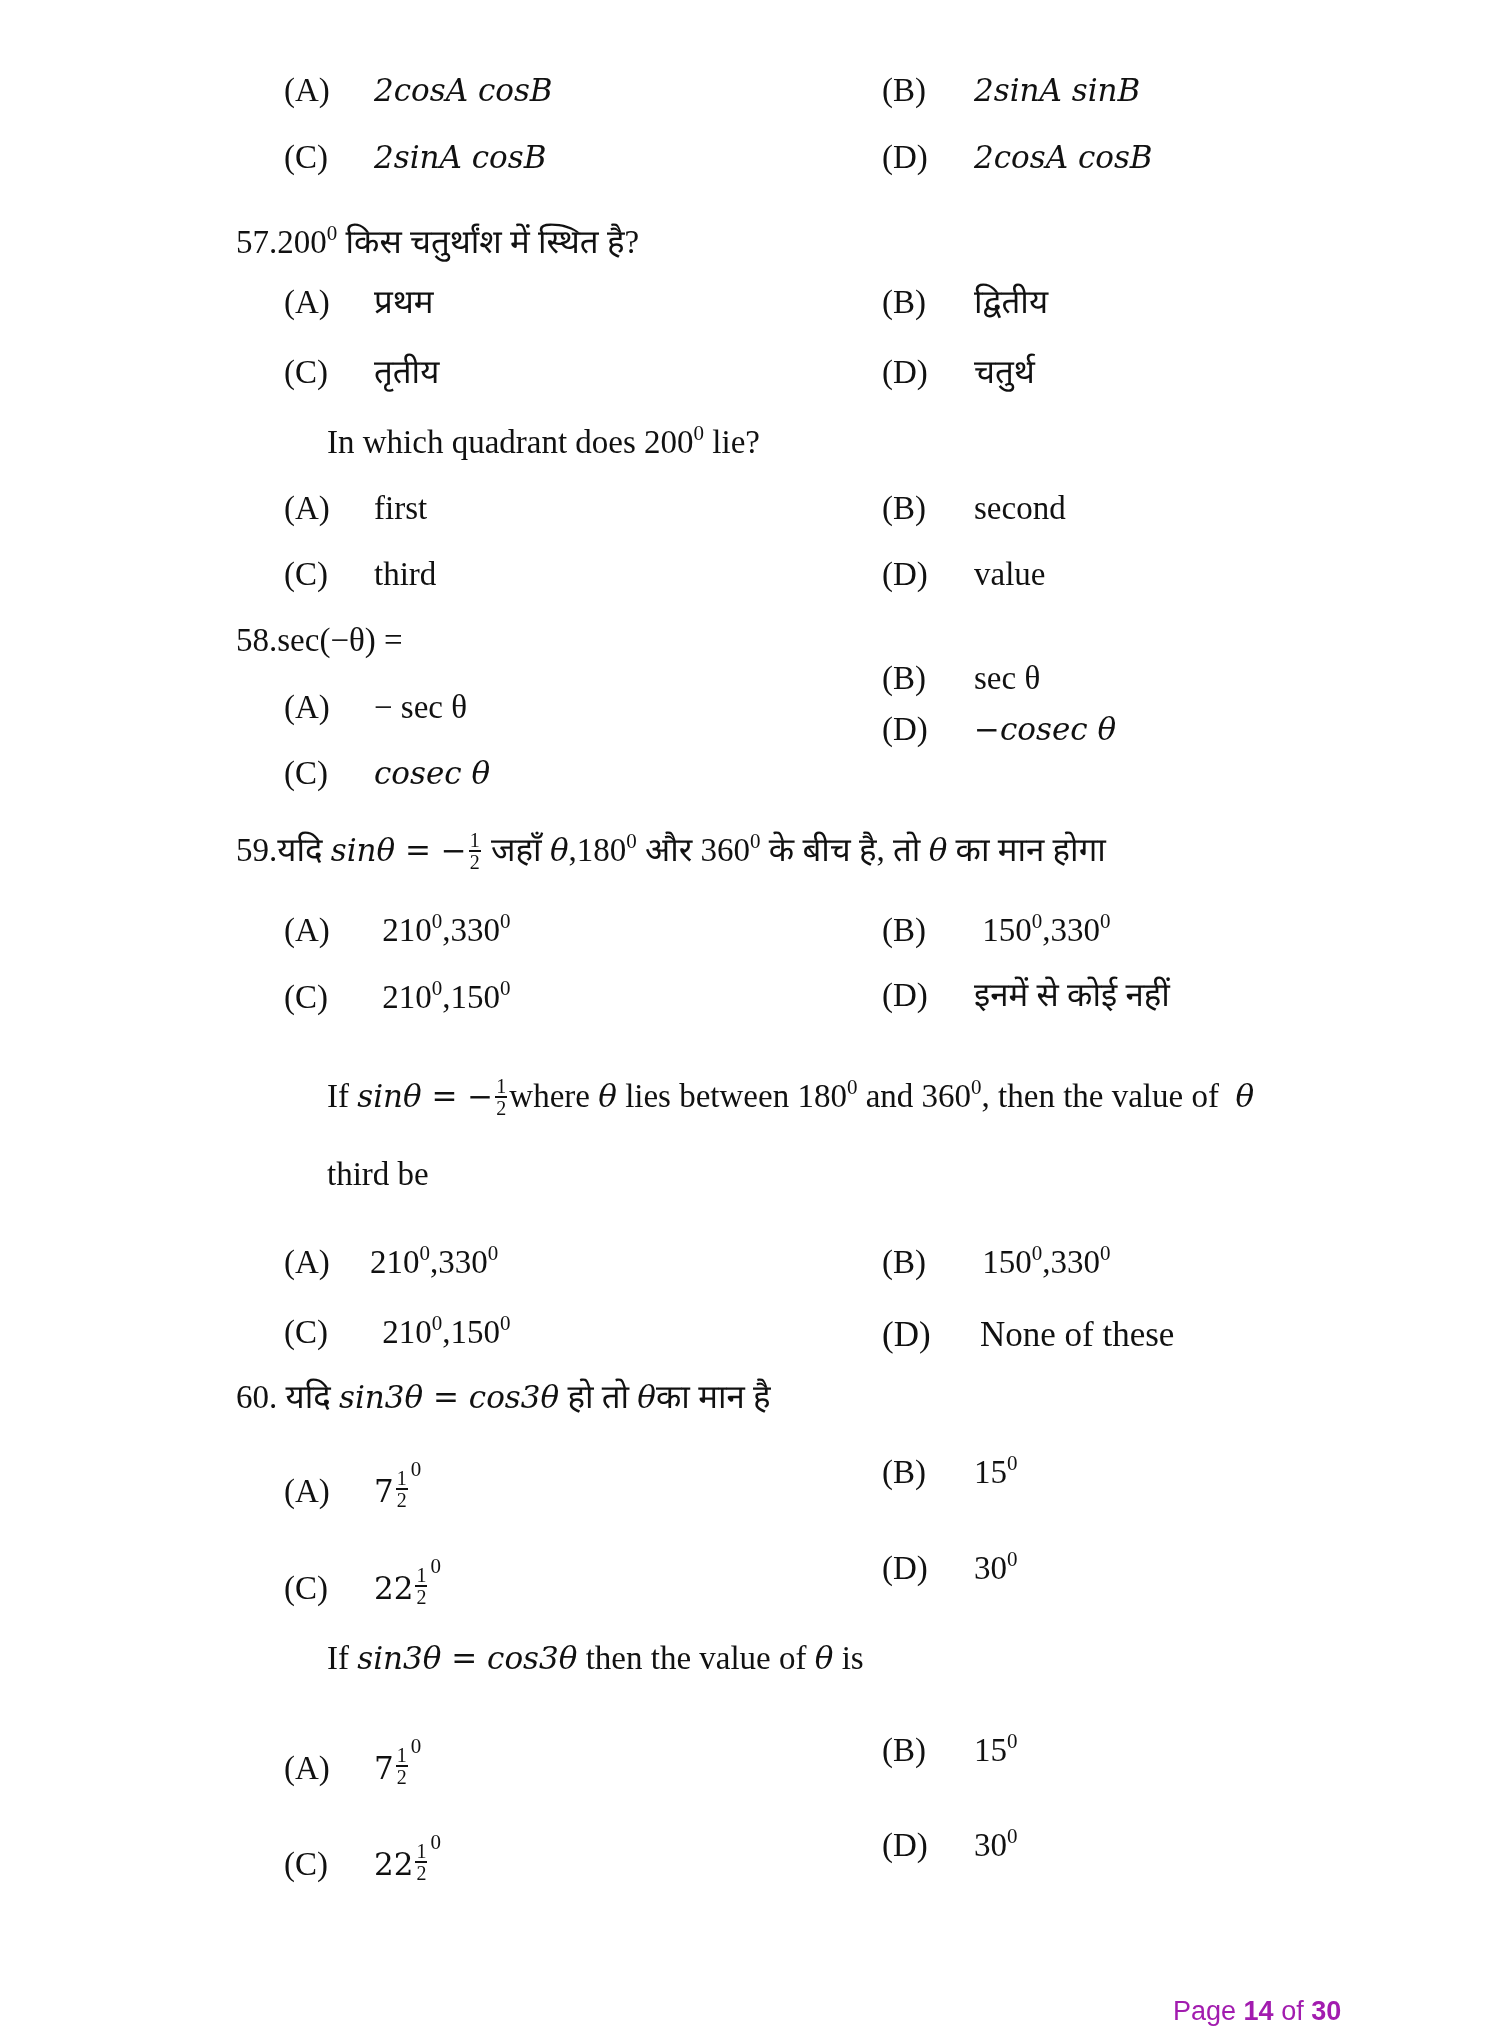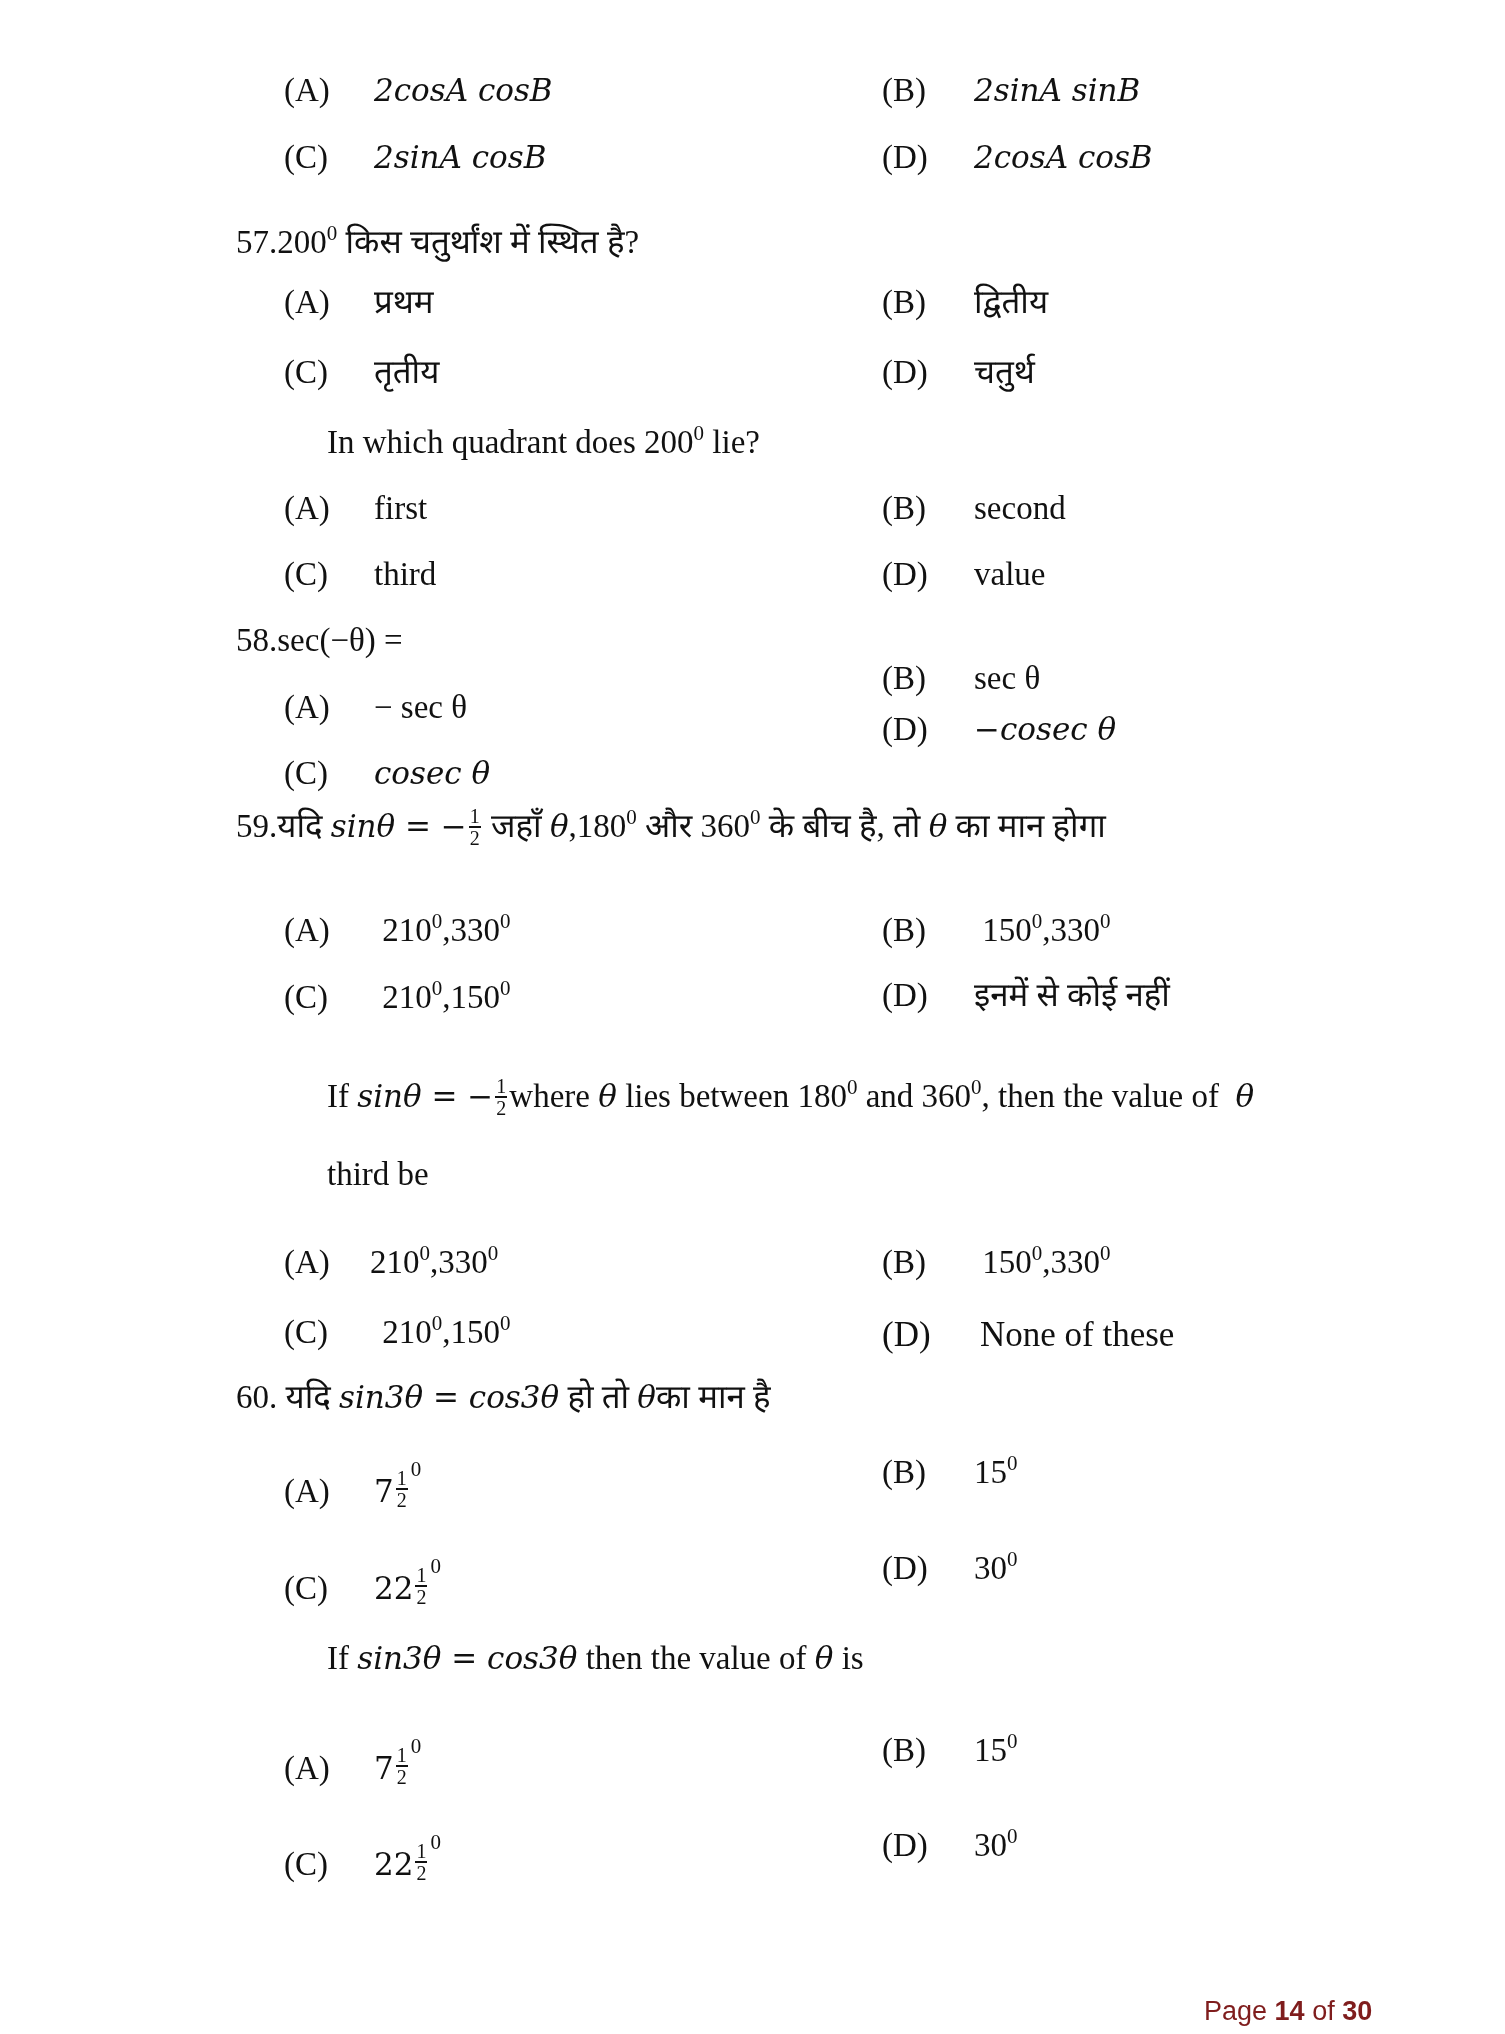--- a/index.html
+++ b/index.html
@@ -14,22 +14,22 @@
   .lblB { display: inline-block; width: 92px; }
   .math { font-style: italic; font-family: "DejaVu Serif", "Liberation Serif", serif; font-size: 31px; }
   .sup { font-size: 21px; vertical-align: 13px; line-height: 0; }
   .frac { display: inline-block; vertical-align: middle; text-align: center; font-size: 20px; line-height: 20px; margin: 0 2px; position: relative; top: -2px; }
   .frac .num { display: block; border-bottom: 2px solid #111; padding: 0 1px; }
   .frac .den { display: block; }
   .mixed { display: inline-flex; align-items: center; }
   .mixed .whole { font-size: 31px; font-family: "DejaVu Serif", serif; }
   .mixed .deg { font-size: 21px; position: relative; top: -22px; margin-left: 1px; }
   .big { font-size: 35px; }
-  .footer { position: absolute; left: 1204px; top: 1996px; font-family: "Liberation Sans", "DejaVu Sans", sans-serif;
-            font-size: 27px; color: #7f1d1d; white-space: nowrap; }
+  .footer { position: absolute; left: 1173px; top: 1996px; font-family: "Liberation Sans", "DejaVu Sans", sans-serif;
+            font-size: 27px; color: #a21caf; white-space: nowrap; }
   .footer b { font-weight: bold; }
 </style>
 </head>
 <body>
 
 <div class="line optA" style="top:90px">
   <span class="lbl">(A)</span><span class="math">2cosA cosB</span>
 </div>
 <div class="line optB" style="top:90px">
   <span class="lblB">(B)</span><span class="math">2sinA sinB</span>
@@ -83,21 +83,21 @@
 <div class="line optB" style="top:678px">
   <span class="lblB">(B)</span><span>sec θ</span>
 </div>
 <div class="line optA" style="top:773px">
   <span class="lbl">(C)</span><span class="math">cosec θ</span>
 </div>
 <div class="line optB" style="top:729px">
   <span class="lblB">(D)</span><span class="math">−cosec θ</span>
 </div>
 
-<div class="line q" style="top:826px">
+<div class="line q" style="top:850px">
   <span>59.</span><span>यदि</span>
   <span class="math">sinθ = −</span><span class="frac"><span class="num">1</span><span class="den">2</span></span>
   <span>जहाँ</span>
   <span class="math">θ</span><span>,180</span><span class="sup">0</span><span> और 360</span><span class="sup">0</span><span> के बीच है, तो</span>
   <span class="math">θ</span><span> का मान होगा</span>
 </div>
 <div class="line optA" style="top:930px">
   <span class="lbl">(A)</span>&nbsp;<span>210</span><span class="sup">0</span><span>,330</span><span class="sup">0</span>
 </div>
 <div class="line optB" style="top:930px">

